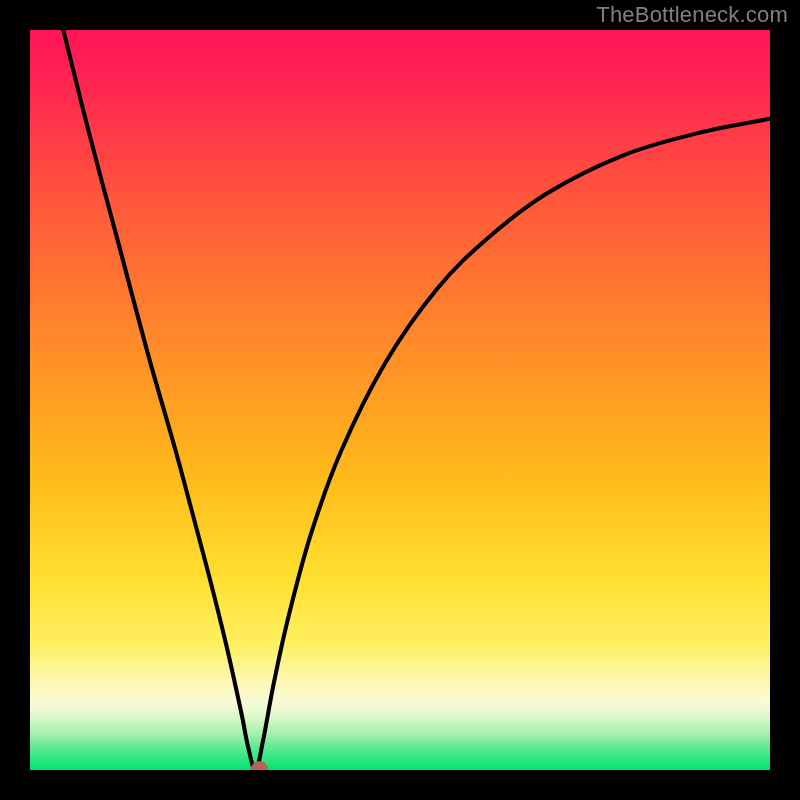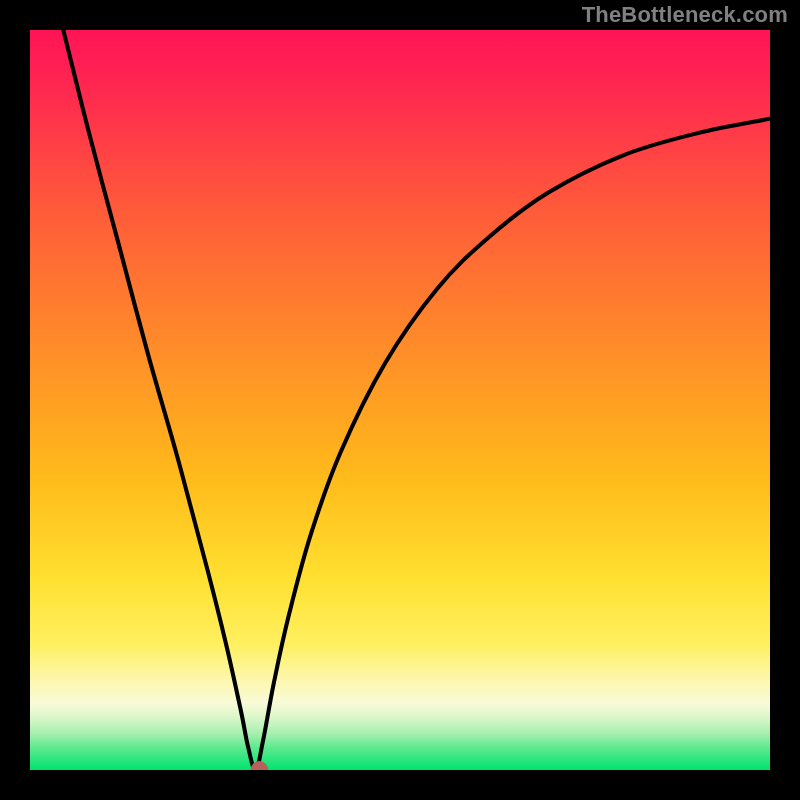--- a/index.html
+++ b/index.html
@@ -16,21 +16,21 @@
     width: 800px;
     height: 800px;
     background: #000;
   }
   .watermark {
     position: absolute;
     top: 2px;
     right: 12px;
     color: #808080;
     font-size: 22px;
-    font-weight: 700;
+    font-weight: 400;
     z-index: 5;
     letter-spacing: 0.2px;
   }
   .plot {
     position: absolute;
     left: 30px;
     top: 30px;
     width: 740px;
     height: 740px;
     overflow: hidden;

